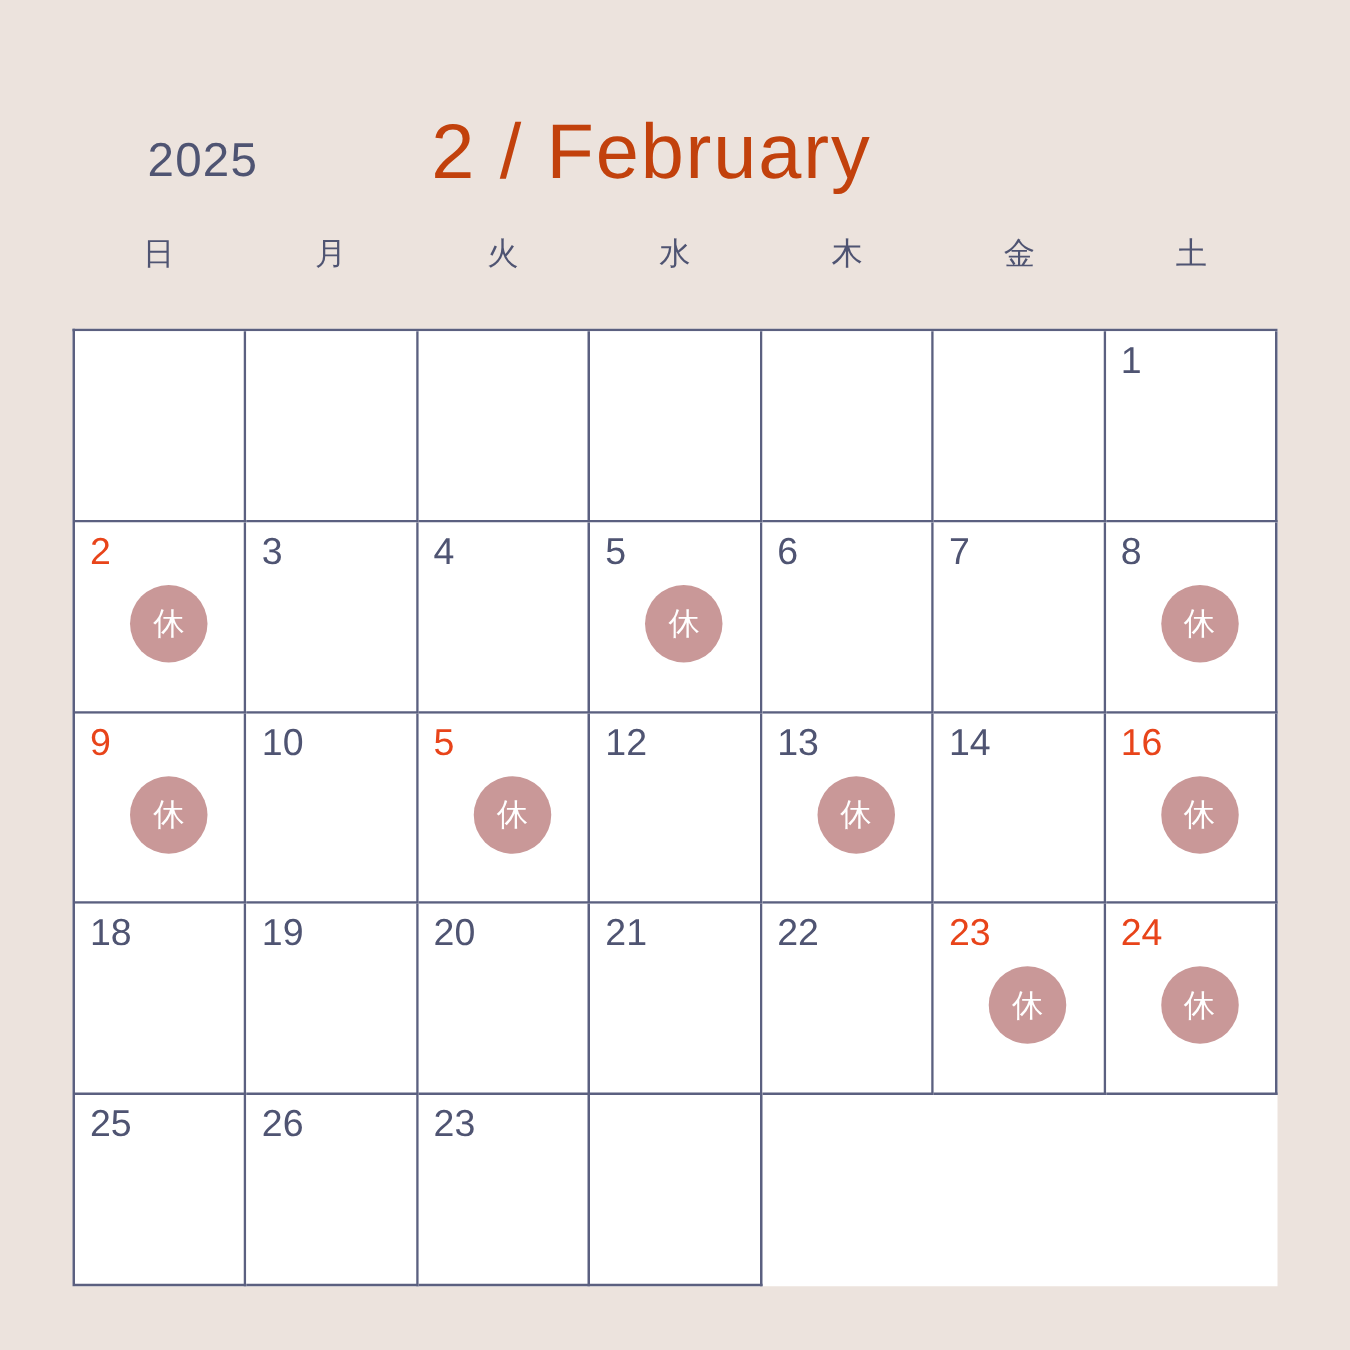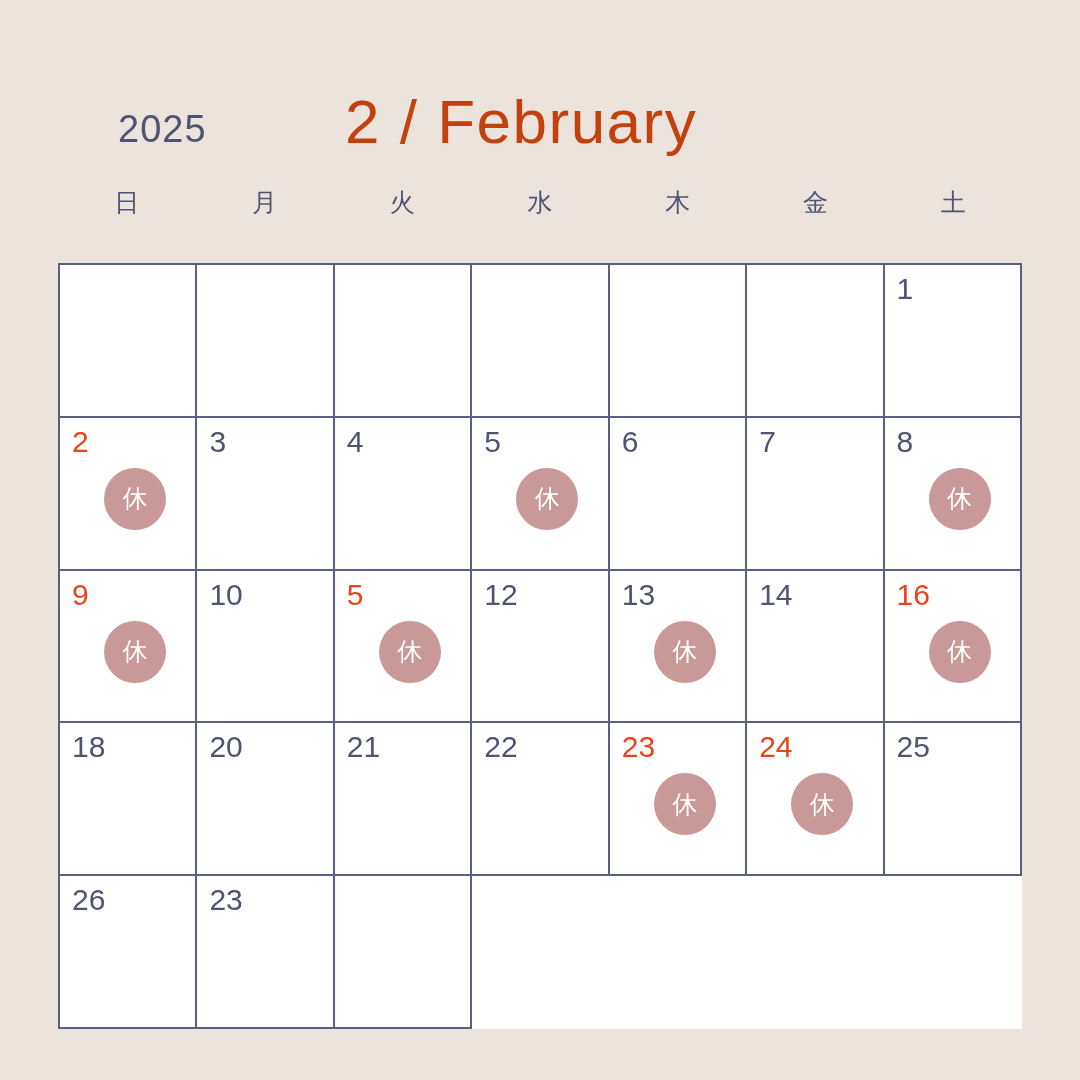--- a/index.html
+++ b/index.html
@@ -190,20 +190,23 @@
         <div class="daynum">14</div>
       </div>
       <div class="cell">
         <div class="daynum holiday">16</div>
         <div class="badge">休</div>
       </div>
       <div class="cell">
         <div class="daynum">18</div>
       </div>
       <div class="cell">
+        <div class="daynum">19</div>
+      </div>
+      <div class="cell">
         <div class="daynum">20</div>
       </div>
       <div class="cell">
         <div class="daynum">21</div>
       </div>
       <div class="cell">
         <div class="daynum">22</div>
       </div>
       <div class="cell">
         <div class="daynum holiday">23</div>

